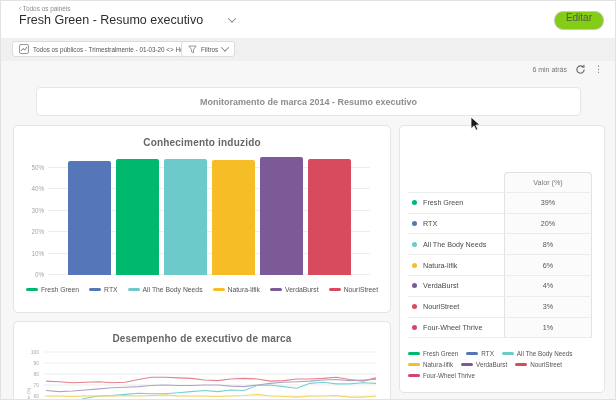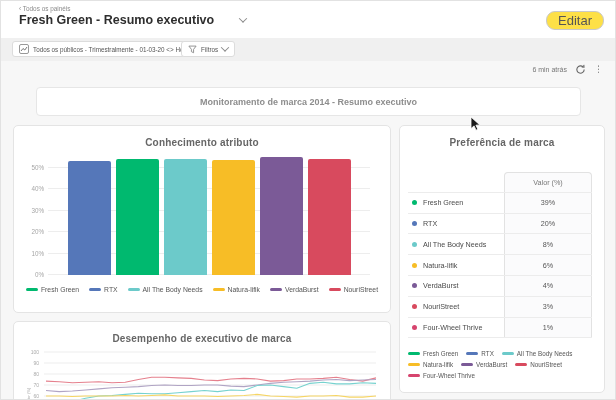--- a/index.html
+++ b/index.html
@@ -1,26 +1,26 @@
 <!DOCTYPE html>
 <html><head>
 <meta charset="utf-8">
 <style>
   html,body{margin:0;padding:0;background:#fff;}
   .stage{position:relative;width:616px;height:400px;overflow:hidden;background:#f7f7f7;
          font-family:"Liberation Sans",sans-serif;border:1px solid #e2e2e2;box-sizing:border-box;}
   
   .header{position:absolute;top:0;left:0;right:0;height:37px;background:#fff;}
   .breadcrumb{position:absolute;top:4px;left:18px;font-size:6.4px;color:#8a8a8a;cursor:pointer;}
-  .page-title{position:absolute;top:12px;left:18px;font-size:12.5px;font-weight:700;color:#2e2e2e;
+  .page-title{position:absolute;top:12px;left:18px;font-size:12.5px;font-weight:400;color:#2e2e2e;
               display:flex;align-items:center;gap:26px;}
   .chev{display:inline-block;width:5px;height:5px;border-right:1.4px solid #8a8a8a;
         border-bottom:1.4px solid #8a8a8a;transform:rotate(45deg) translate(-1px,-1px);}
   .edit-btn{position:absolute;top:10px;right:11px;height:17px;padding:0 11px;border:1px solid #c9c9c9;
-            border-radius:9px;background:#fde047;font-size:13px;color:#555;display:flex;align-items:center;}
+            border-radius:9px;background:#84cc16;font-size:10px;color:#555;display:flex;align-items:flex-start;}
   
   .filter-bar{position:absolute;top:37px;left:0;right:0;height:23px;background:#f0f0f0;}
   .pill{position:absolute;top:3px;height:16px;background:#fff;border:1px solid #dcdcdc;border-radius:3px;
         display:flex;align-items:center;gap:4px;padding:0 6px;font-size:6.3px;color:#555;box-sizing:border-box;}
   .pill-scope{left:11px;}
   .pill-filters{left:180px;}
   
   .meta-row{position:absolute;top:63px;right:12px;display:flex;align-items:center;gap:8px;
             font-size:7px;color:#777;}
   .kebab{font-size:9px;color:#666;line-height:1;letter-spacing:0;}
@@ -105,21 +105,21 @@
       <polyline points="9.6,1 9.8,3.5 7.3,3.3" fill="none" stroke="#666" stroke-width="1.2"></polyline>
     </svg>
     <span class="kebab">⋮</span>
   </div>
 
   <div class="banner-card">
     <span>Monitoramento de marca 2014 - Resumo executivo</span>
   </div>
 
   <div class="card" id="card-awareness">
-    <div class="card-title">Conhecimento atributo</div>
+    <div class="card-title">Conhecimento induzido</div>
     <div class="plot">
         <div class="gridline" style="bottom: 0px;"></div>
         <div class="ytick" style="bottom: -3px;">0%</div>
         <div class="gridline" style="bottom: 21.45px;"></div>
         <div class="ytick" style="bottom: 18.45px;">10%</div>
         <div class="gridline" style="bottom: 42.9px;"></div>
         <div class="ytick" style="bottom: 39.9px;">20%</div>
         <div class="gridline" style="bottom: 64.35px;"></div>
         <div class="ytick" style="bottom: 61.35px;">30%</div>
         <div class="gridline" style="bottom: 85.8px;"></div>
@@ -157,21 +157,20 @@
           <span>VerdaBurst</span>
         </div>
         <div class="legend-item">
           <span class="dash" style="background: rgb(216, 74, 94);"></span>
           <span>NouriStreet</span>
         </div>
       </div>
   </div>
 
   <div class="card" id="card-preference">
-    <div class="card-title">Preferência de marca</div>
     <div class="pref-table">
         <div class="prow hdr">
           <div class="plabel"></div>
           <div class="pvalue">Valor (%)</div>
         </div>
         <div class="prow">
           <div class="plabel">
             <span class="dot" style="background: rgb(0, 185, 111);"></span>
             <span>Fresh Green</span>
           </div>

